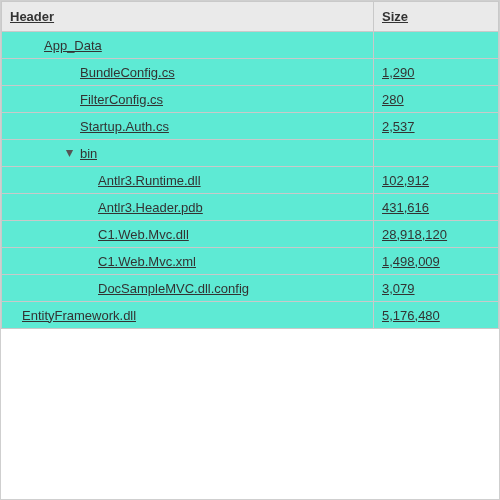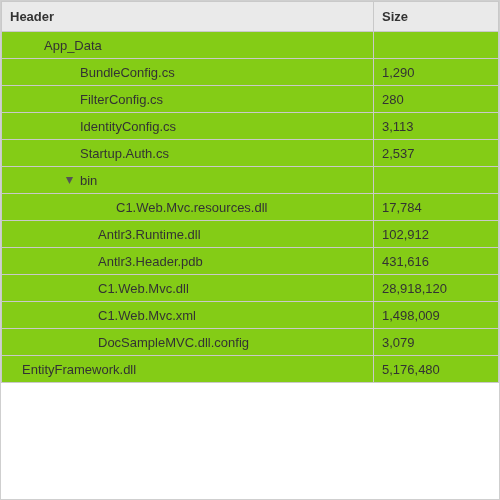--- a/index.html
+++ b/index.html
@@ -1,23 +1,23 @@
 <!DOCTYPE html>
 <html><head>
 <meta charset="utf-8">
 <style>
   * { box-sizing: border-box; margin: 0; padding: 0; }
   html, body { width: 500px; height: 500px; overflow: hidden; font-family: Arial, Helvetica, sans-serif; font-size: 13px; color: #333; background: #fff; }
   .grid-wrap { position: relative; width: 500px; height: 500px; border: 1px solid #cfcfcf; background: #fff; }
-  .scroll-area { position: absolute; left: 0; top: 0; right: 0; bottom: 0; overflow-y: scroll; overflow-x: hidden; }
+  .scroll-area { position: absolute; left: 0; top: 0; right: 0; bottom: 0; overflow-y: scroll; overflow-x: hidden; text-decoration: underline; }
   table { border-collapse: collapse; width: 100%; table-layout: fixed; }
   col.name-col { width: 372px; }
   col.size-col { width: auto; }
   th { text-align: left; font-weight: 700; background: #eaeaea; border: 1px solid #c9c9c9; padding: 6px 8px; height: 30px; position: sticky; top: 0; z-index: 2; }
-  td { border: 1px solid #c9c9c9; padding: 0; height: 26px; background: #84cc16; vertical-align: middle; }
+  td { border: 1px solid #c9c9c9; padding: 0; height: 26px; background: #5eead4; vertical-align: middle; }
   .cell-inner { display: flex; align-items: center; height: 26px; padding: 0 6px 0 0; white-space: nowrap; overflow: hidden; text-overflow: ellipsis; }
   .size-cell { padding: 0 8px; display: flex; align-items: center; height: 26px; }
   .indent { display: inline-block; height: 1px; flex: 0 0 auto; }
   .tw { width: 18px; height: 18px; display: inline-flex; align-items: center; justify-content: center; flex: 0 0 auto; margin-right: 2px; color: #555; cursor: pointer; }
   .tw svg { width: 9px; height: 9px; display: block; }
   .spacer-tw { width: 18px; height: 18px; display: inline-block; flex: 0 0 auto; margin-right: 2px; }
   .label { overflow: hidden; text-overflow: ellipsis; }
   
   .scroll-area::-webkit-scrollbar { width: 14px; }
   .scroll-area::-webkit-scrollbar-track { background: #f0f0f0; border-left: 1px solid #d9d9d9; }
@@ -74,32 +74,20 @@
             </td>
             <td>
               <div class="size-cell">280</div>
             </td>
           </tr>
           <tr>
             <td>
               <div class="cell-inner">
                 <span class="indent" style="width: 58px;"></span>
                 <span class="spacer-tw"></span>
-                <span class="label">IdentityConfig.cs</span>
-              </div>
-            </td>
-            <td>
-              <div class="size-cell">3,113</div>
-            </td>
-          </tr>
-          <tr>
-            <td>
-              <div class="cell-inner">
-                <span class="indent" style="width: 58px;"></span>
-                <span class="spacer-tw"></span>
                 <span class="label">Startup.Auth.cs</span>
               </div>
             </td>
             <td>
               <div class="size-cell">2,537</div>
             </td>
           </tr>
           <tr>
             <td>
               <div class="cell-inner">
@@ -107,32 +95,20 @@
                 <span class="tw">
                   <svg viewBox="0 0 10 10">
                     <polygon points="1,1 9,1 5,9" fill="#555"></polygon>
                   </svg>
                 </span>
                 <span class="label">bin</span>
               </div>
             </td>
             <td>
               <div class="size-cell"></div>
-            </td>
-          </tr>
-          <tr>
-            <td>
-              <div class="cell-inner">
-                <span class="indent" style="width: 94px;"></span>
-                <span class="spacer-tw"></span>
-                <span class="label">C1.Web.Mvc.resources.dll</span>
-              </div>
-            </td>
-            <td>
-              <div class="size-cell">17,784</div>
             </td>
           </tr>
           <tr>
             <td>
               <div class="cell-inner">
                 <span class="indent" style="width: 76px;"></span>
                 <span class="spacer-tw"></span>
                 <span class="label">Antlr3.Runtime.dll</span>
               </div>
             </td>

